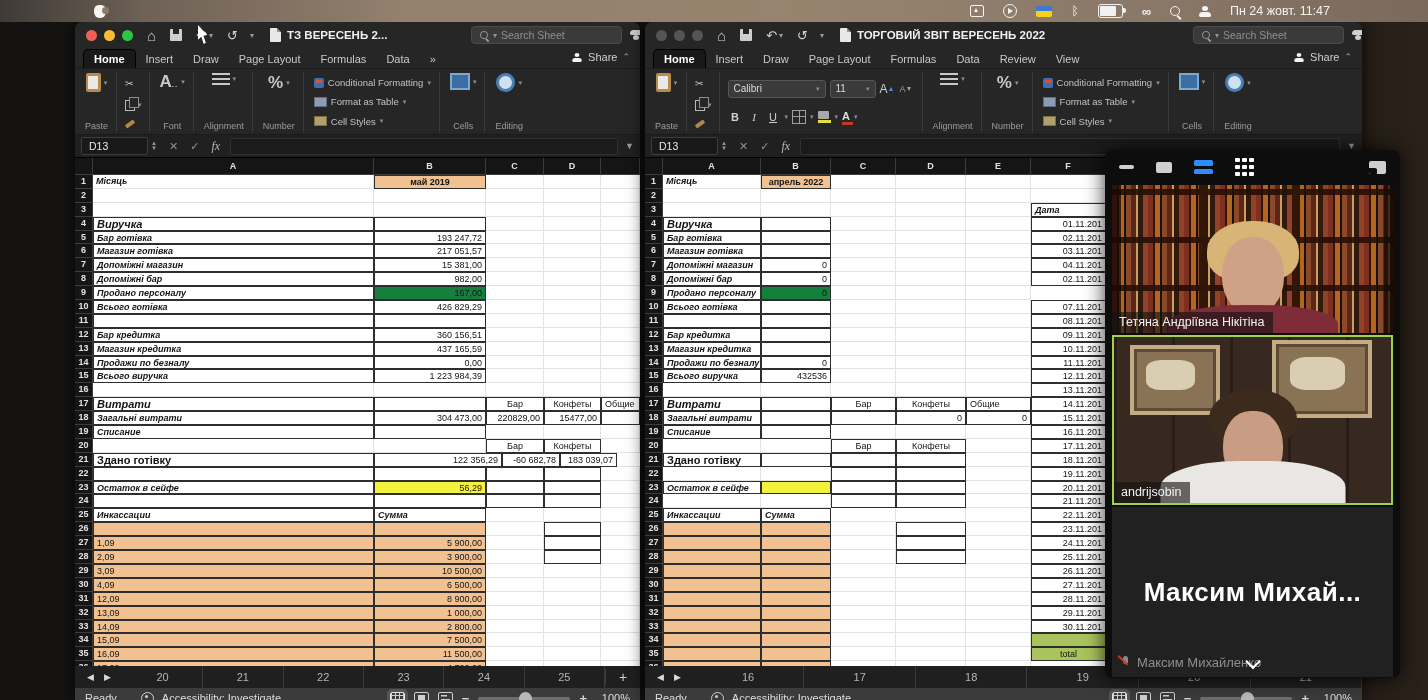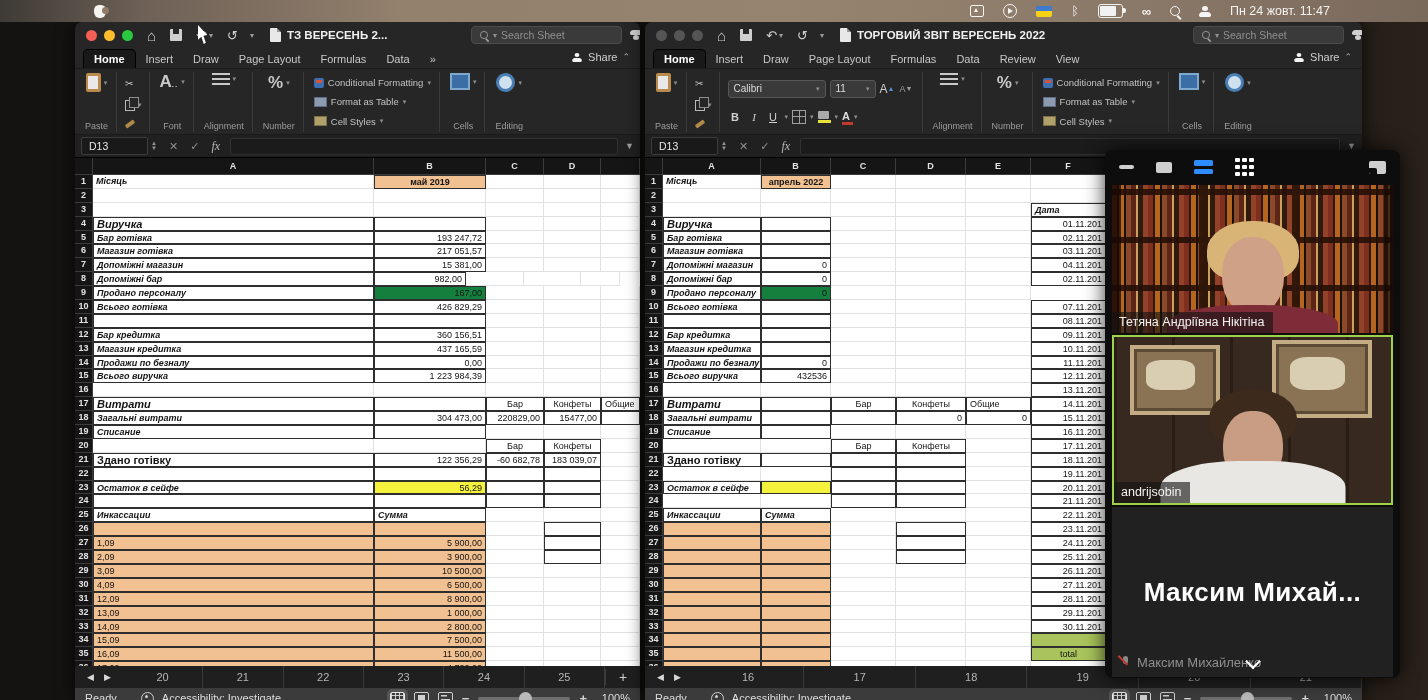--- a/index.html
+++ b/index.html
@@ -417,21 +417,21 @@
         <div class="rowh" style="width: 18px; line-height: 13.9px;">7</div>
         <div class="cell lbl bx" style="width: 281px; line-height: 13.9px;">Допоміжні магазин</div>
         <div class="cell num bx" style="width: 112px; line-height: 13.9px;">15 381,00</div>
         <div class="cell" style="width: 58px; line-height: 13.9px;"></div>
         <div class="cell" style="width: 57px; line-height: 13.9px;"></div>
         <div class="cell" style="width: 39px; line-height: 13.9px;"></div>
       </div>
       <div class="srow" style="height: 13.9px;">
         <div class="rowh" style="width: 18px; line-height: 13.9px;">8</div>
         <div class="cell lbl bx" style="width: 281px; line-height: 13.9px;">Допоміжні бар</div>
-        <div class="cell num bx" style="width: 92px; line-height: 13.9px;">982,00</div>
+        <div class="cell num bx" style="width: 112px; line-height: 13.9px;">982,00</div>
         <div class="cell" style="width: 58px; line-height: 13.9px;"></div>
         <div class="cell" style="width: 57px; line-height: 13.9px;"></div>
         <div class="cell" style="width: 39px; line-height: 13.9px;"></div>
       </div>
       <div class="srow" style="height: 13.9px;">
         <div class="rowh" style="width: 18px; line-height: 13.9px;">9</div>
         <div class="cell lbl bx" style="width: 281px; line-height: 13.9px;">Продано персоналу</div>
         <div class="cell num green bx" style="width: 112px; line-height: 13.9px;">167,00</div>
         <div class="cell" style="width: 58px; line-height: 13.9px;"></div>
         <div class="cell" style="width: 57px; line-height: 13.9px;"></div>
@@ -521,21 +521,21 @@
         <div class="rowh" style="width: 18px; line-height: 13.9px;">20</div>
         <div class="cell" style="width: 281px; line-height: 13.9px;"></div>
         <div class="cell" style="width: 112px; line-height: 13.9px;"></div>
         <div class="cell ctr bx" style="width: 58px; line-height: 13.9px;">Бар</div>
         <div class="cell ctr bx" style="width: 57px; line-height: 13.9px;">Конфеты</div>
         <div class="cell" style="width: 39px; line-height: 13.9px;"></div>
       </div>
       <div class="srow" style="height: 13.9px;">
         <div class="rowh" style="width: 18px; line-height: 13.9px;">21</div>
         <div class="cell big bx" style="width: 281px; line-height: 13.9px;">Здано готівку</div>
-        <div class="cell num bx" style="width: 112px; line-height: 13.9px;">122 356,29</div>
+        <div class="cell num bx" style="width: 128px; line-height: 13.9px;">122 356,29</div>
         <div class="cell num bx" style="width: 58px; line-height: 13.9px;">-60 682,78</div>
         <div class="cell num bx" style="width: 57px; line-height: 13.9px;">183 039,07</div>
         <div class="cell" style="width: 39px; line-height: 13.9px;"></div>
       </div>
       <div class="srow" style="height: 13.9px;">
         <div class="rowh" style="width: 18px; line-height: 13.9px;">22</div>
         <div class="cell bx" style="width: 281px; line-height: 13.9px;"></div>
         <div class="cell bx" style="width: 112px; line-height: 13.9px;"></div>
         <div class="cell bx" style="width: 58px; line-height: 13.9px;"></div>
         <div class="cell bx" style="width: 57px; line-height: 13.9px;"></div>

